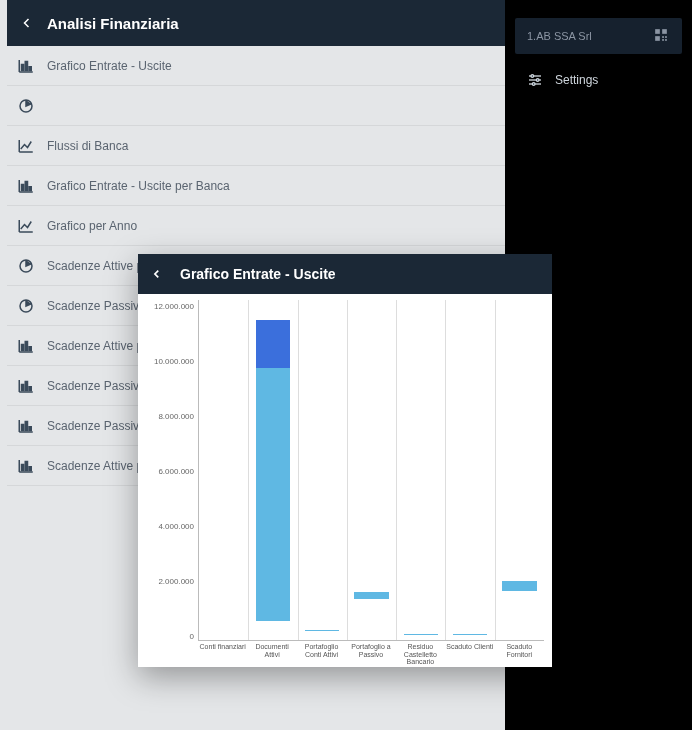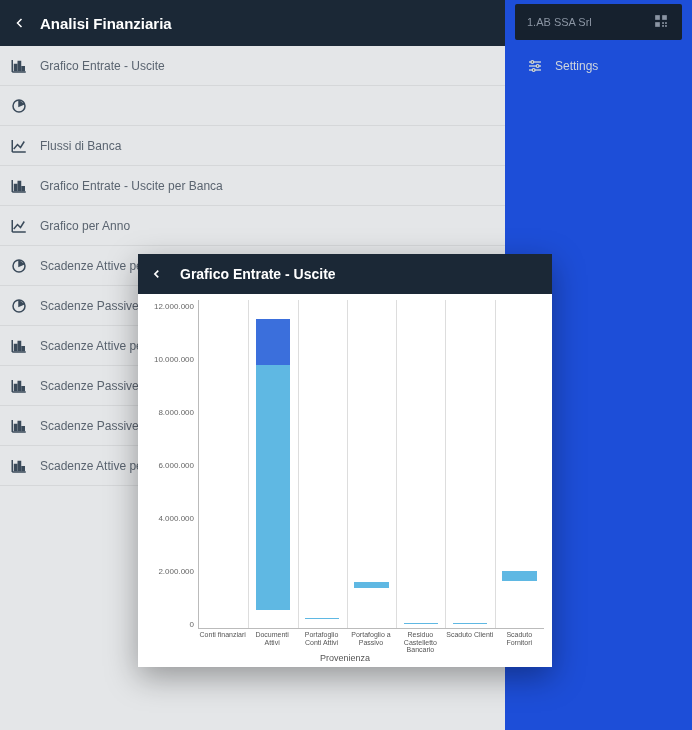--- a/index.html
+++ b/index.html
@@ -1,37 +1,37 @@
 <!DOCTYPE html>
 <html><head>
 <meta charset="utf-8">
 <style>
   * { box-sizing: border-box; margin: 0; padding: 0; }
   html, body { width: 692px; height: 730px; font-family: Arial, Helvetica, sans-serif; overflow: hidden; background: #1b2836; }
   .app { display: flex; width: 100%; height: 100%; }
-  .left { width: 505px; height: 100%; background: #e4e6e8; position: relative; }
-  .right { flex: 1; background: #1d4ed8; color: #cfd6dd; padding: 4px 10px 0 10px; position: relative; }
+  .left { width: 505px; height: 100%; background: #e4e6e8; position: relative; padding-left: 7px; }
+  .right { flex: 1; background: #000000; color: #cfd6dd; padding: 18px 10px 0 10px; position: relative; }
   .header { height: 46px; background: #1b2836; color: #fff; display: flex; align-items: center; padding: 0 12px; }
   .header .back { width: 16px; height: 16px; display: inline-flex; align-items: center; justify-content: center; margin-right: 12px; cursor: pointer; }
   .header .back svg { display: block; }
   .header .title { font-size: 15px; font-weight: 600; }
   .menu { list-style: none; }
   .menu li { display: flex; align-items: center; height: 40px; padding: 0 8px; border-bottom: 1px solid #d5d7d9; font-size: 12px; color: #5a6470; cursor: pointer; }
   .menu li .icon { width: 22px; height: 22px; display: inline-flex; align-items: center; justify-content: center; margin-right: 10px; }
   .menu li .icon svg { display: block; }
   .right .company { background: #16212e; color: #8b95a3; font-size: 11px; padding: 10px 12px; border-radius: 2px; display: flex; align-items: center; justify-content: space-between; cursor: pointer; }
   .right .company .qr { width: 16px; height: 16px; display: inline-flex; }
   .right .settings-row { display: flex; align-items: center; margin-top: 18px; font-size: 12px; color: #cfd6dd; cursor: pointer; }
   .right .settings-row .sicon { width: 40px; display: inline-flex; align-items: center; justify-content: center; }
   
   .dialog { position: absolute; left: 138px; top: 254px; width: 414px; height: 413px; background: #fff; box-shadow: 0 10px 30px rgba(0,0,0,.35); display: flex; flex-direction: column; color: #222; }
   .dialog .dheader { height: 40px; background: #1b2836; color: #fff; display: flex; align-items: center; padding: 0 12px; }
   .dialog .dheader .back { width: 14px; height: 14px; display: inline-flex; align-items: center; justify-content: center; margin-right: 16px; cursor: pointer; }
   .dialog .dheader .dtitle { font-size: 14px; font-weight: 600; }
-  .dialog .chart-wrap { flex: 1; padding: 6px 8px 4px 8px; position: relative; display: flex; flex-direction: column; }
+  .dialog .chart-wrap { flex: 1; padding: 6px 8px 4px 8px; position: relative; display: flex; }
   .chart-area { display: flex; flex: 1; }
   .yaxis { width: 52px; display: flex; flex-direction: column; justify-content: space-between; align-items: flex-end; padding: 2px 4px 22px 0; font-size: 8px; color: #666; }
   .plot-col { flex: 1; display: flex; flex-direction: column; }
   .plot { flex: 1; border-left: 1px solid #bbb; border-bottom: 1px solid #bbb; position: relative; }
   .grid-v { position: absolute; top: 0; bottom: 0; width: 0; border-left: 1px solid #ddd; }
   .bars { position: absolute; left: 0; right: 0; bottom: 0; top: 0; display: flex; }
   .bar-slot { flex: 1; position: relative; }
   .bar { position: absolute; bottom: 0; width: 70%; left: 15%; }
   .bar .seg { width: 100%; }
   .xaxis { height: 22px; display: flex; }
@@ -272,16 +272,15 @@
               <div class="xlabel">Conti finanziari</div>
               <div class="xlabel">Documenti Attivi</div>
               <div class="xlabel">Portafoglio Conti Attivi</div>
               <div class="xlabel">Portafoglio a Passivo</div>
               <div class="xlabel">Residuo Castelletto Bancario</div>
               <div class="xlabel">Scaduto Clienti</div>
               <div class="xlabel">Scaduto Fornitori</div>
             </div>
         </div>
       </div>
-      <div class="xlabel-title">Provenienza</div>
     </div>
   </div>
 </div>
 
 </body></html>

